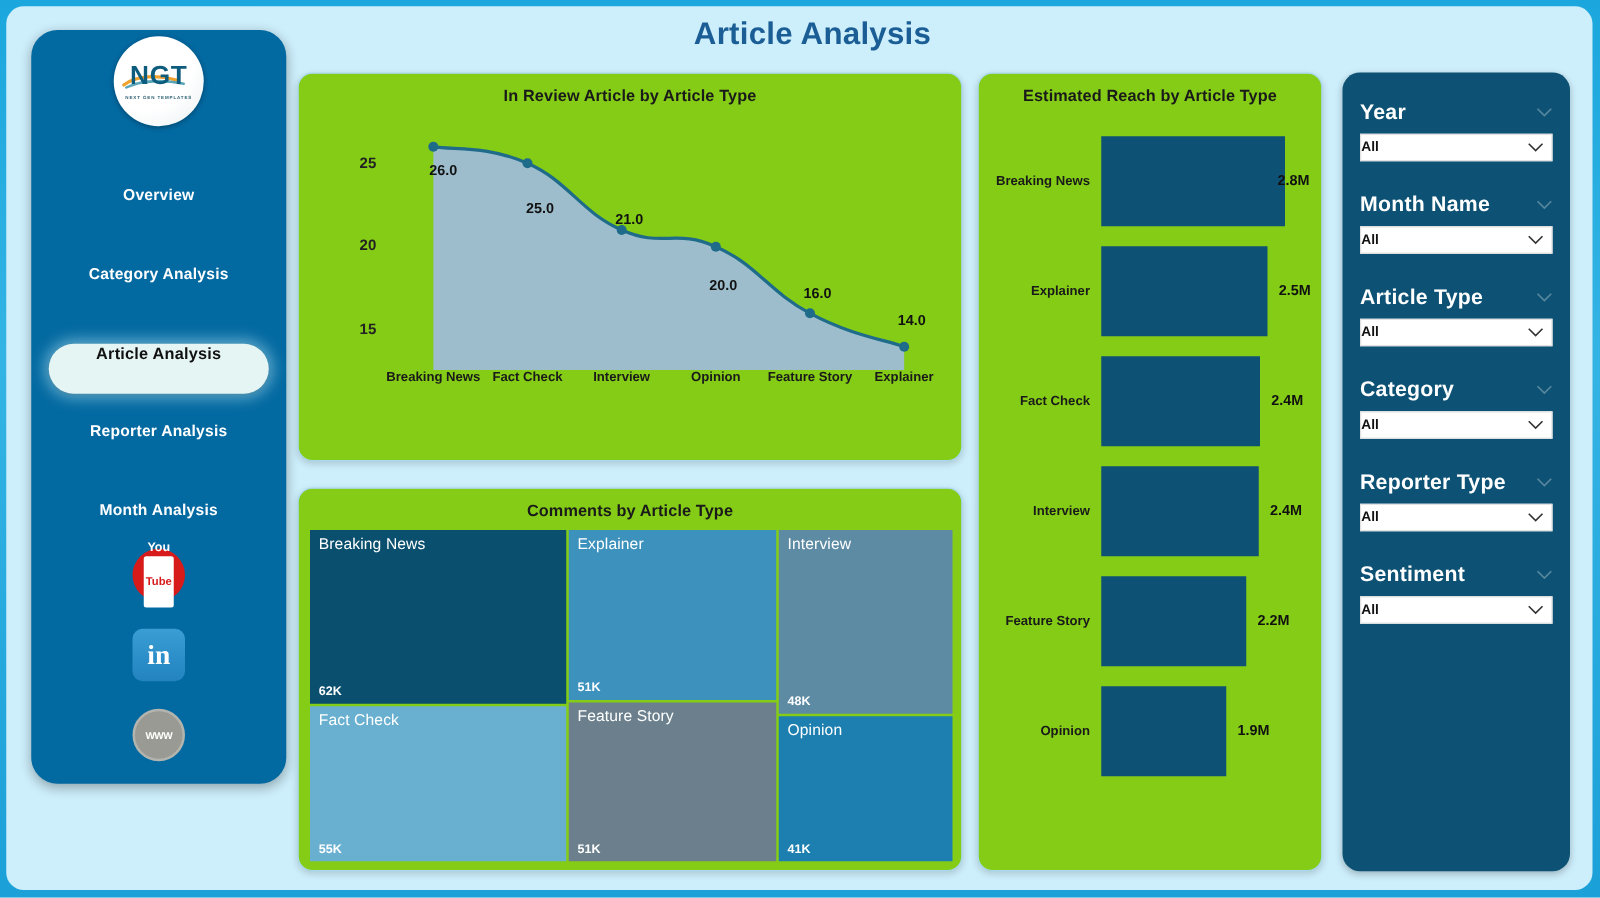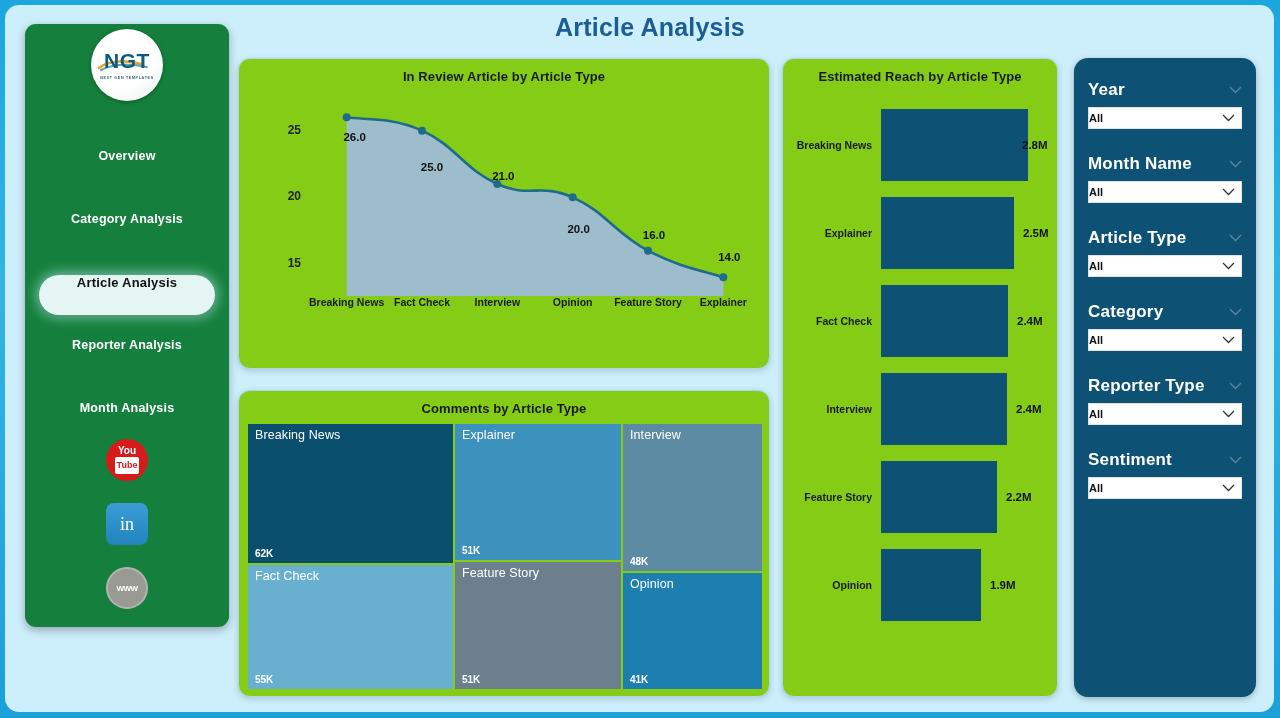--- a/index.html
+++ b/index.html
@@ -17,22 +17,22 @@
     width: 1269px; height: 707px;
     background: #cdeefb;
     border-radius: 14px;
     overflow: hidden;
   }
 
   
   .sidebar {
     position: absolute; left: 20px; top: 19px;
     width: 204px; height: 603px;
-    background: #15803d;
-    border-radius: 11px;
+    background: #0369a1;
+    border-radius: 21px;
     box-shadow: 0 3px 9px rgba(0,0,0,.30);
   }
   .logo {
     position: absolute; left: 50%; top: 5px; transform: translateX(-50%);
     width: 72px; height: 72px; border-radius: 50%;
     background: radial-gradient(circle at 35% 30%, #ffffff 55%, #e8eef0 100%);
     box-shadow: 0 1px 4px rgba(0,0,0,.35);
     display: flex; flex-direction: column;
     align-items: center; justify-content: center;
     overflow: hidden;
@@ -70,28 +70,28 @@
   }
   .soc { width: 42px; height: 42px; cursor: pointer; }
   .soc-yt {
     border-radius: 50%; background: #d71b1b;
     display:flex; align-items:center; justify-content:center;
     flex-direction: column; line-height: 1;
   }
   .soc-yt .yt1 { color:#fff; font-size:10px; font-weight:bold; }
   .soc-yt .yt2 {
     color:#d71b1b; background:#fff; font-size:9px; font-weight:bold;
-    border-radius:2px; padding:4px 2px; margin-top:1px;text-align:right;
+    border-radius:2px; padding:16px 2px; margin-top:1px;text-align:right;
   }
   .soc-li {
     border-radius: 8px;
     background: linear-gradient(180deg,#3a9ed4 0%, #2283bf 100%);
     display:flex; align-items:center; justify-content:center;
   }
-  .soc-li span { color:#fff; font-size:18px; font-weight:normal; font-family:"Liberation Serif",serif; }
+  .soc-li span { color:#fff; font-size:22px; font-weight:bold; font-family:"Liberation Serif",serif; }
   .soc-www {
     border-radius: 50%; background: #9a9a94;
     display:flex; align-items:center; justify-content:center;
     border: 2px solid #b4b4ae;
   }
   .soc-www span { color:#fff; font-size:8px; font-weight:bold; letter-spacing:-.5px; }
 
   
   .page-title {
     position: absolute; left: 230px; top: 8px; width: 830px;

